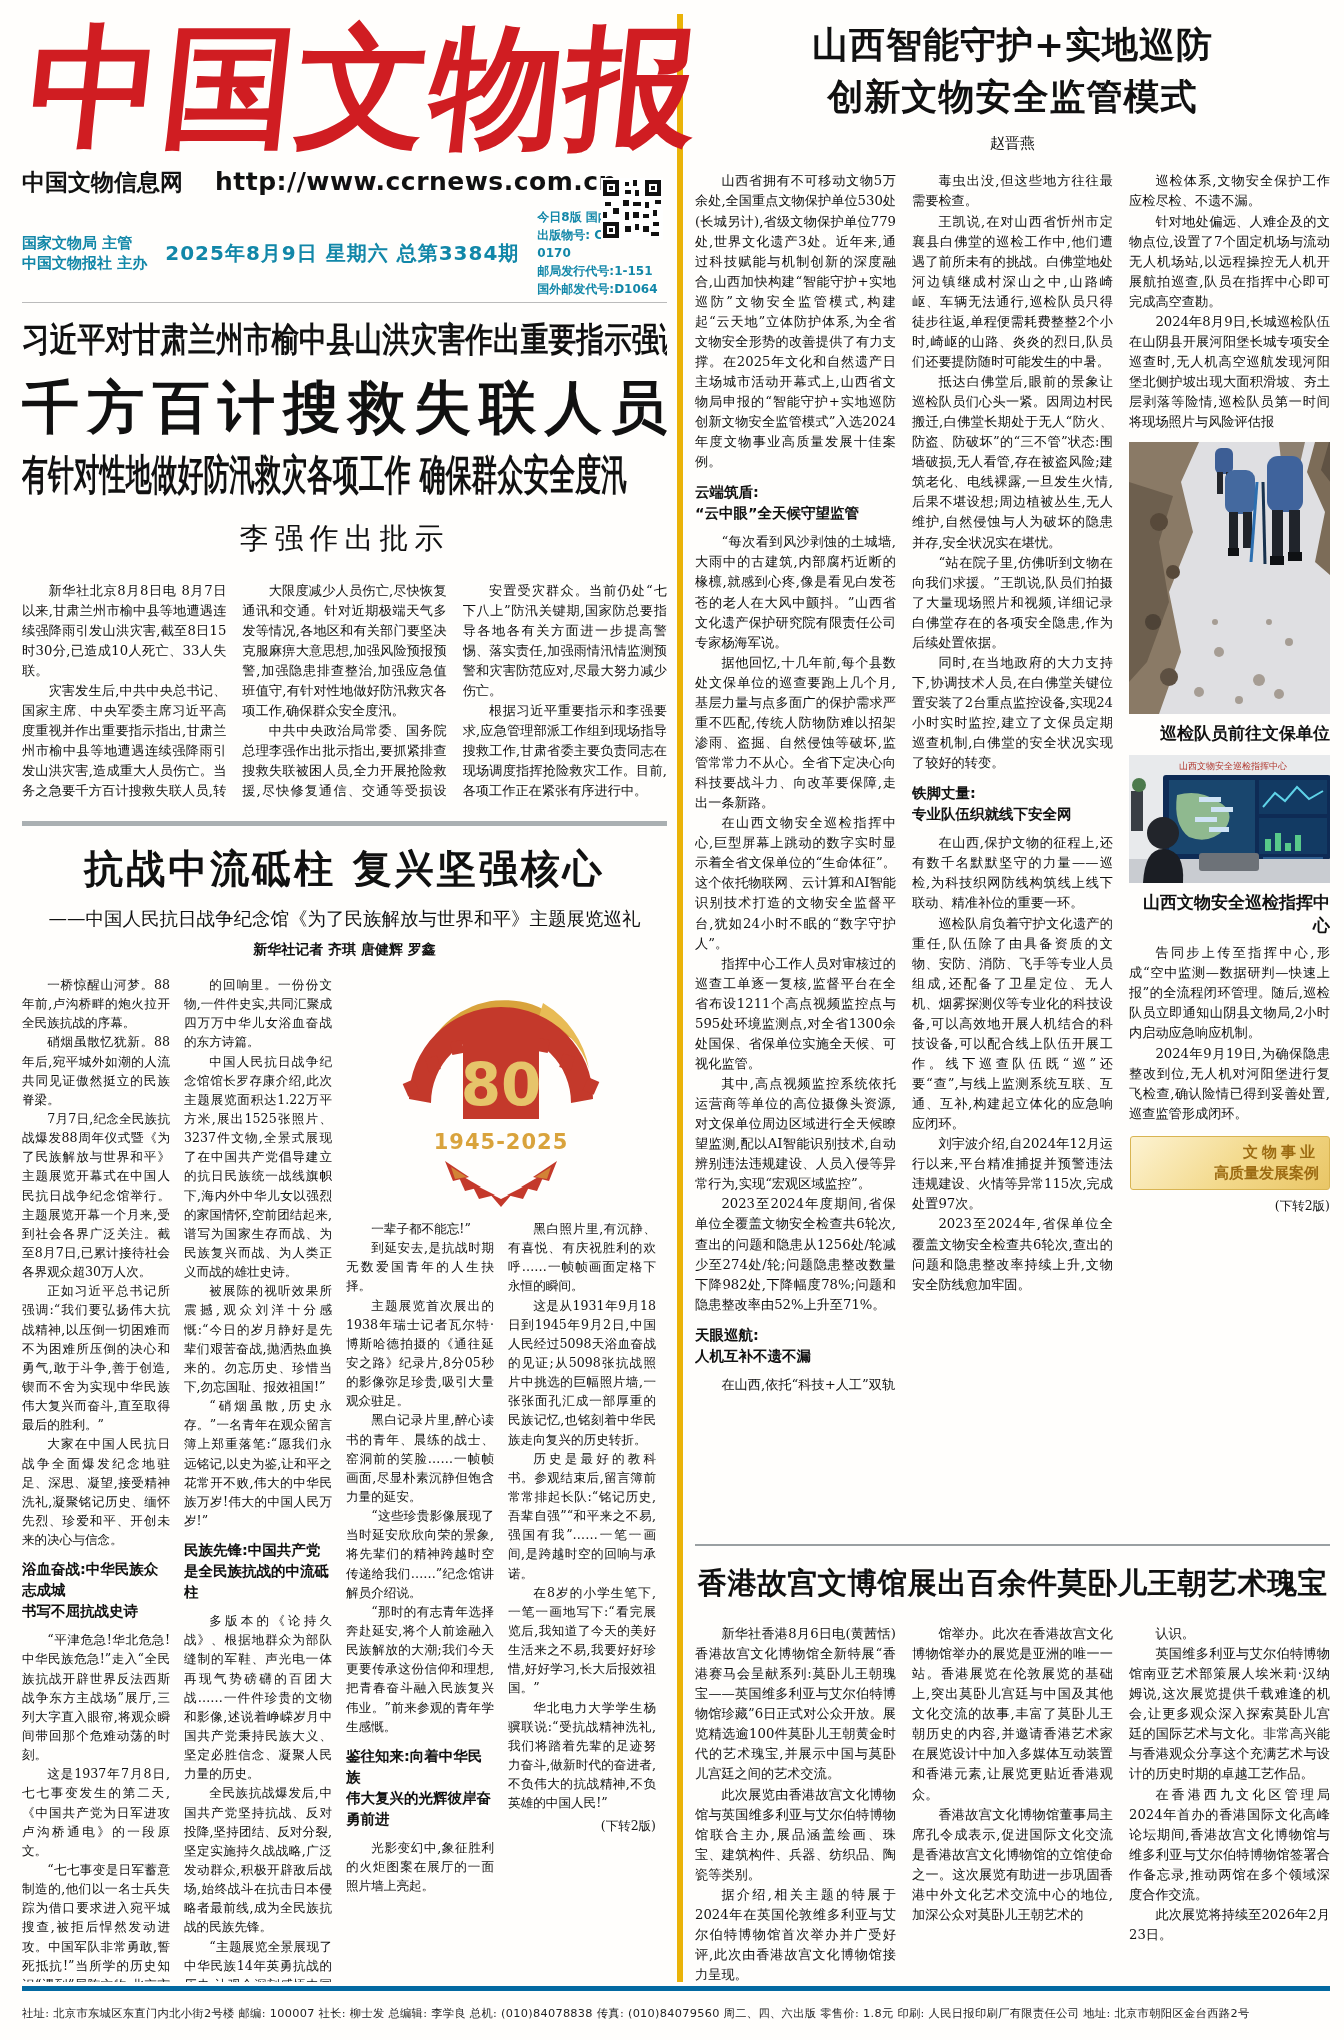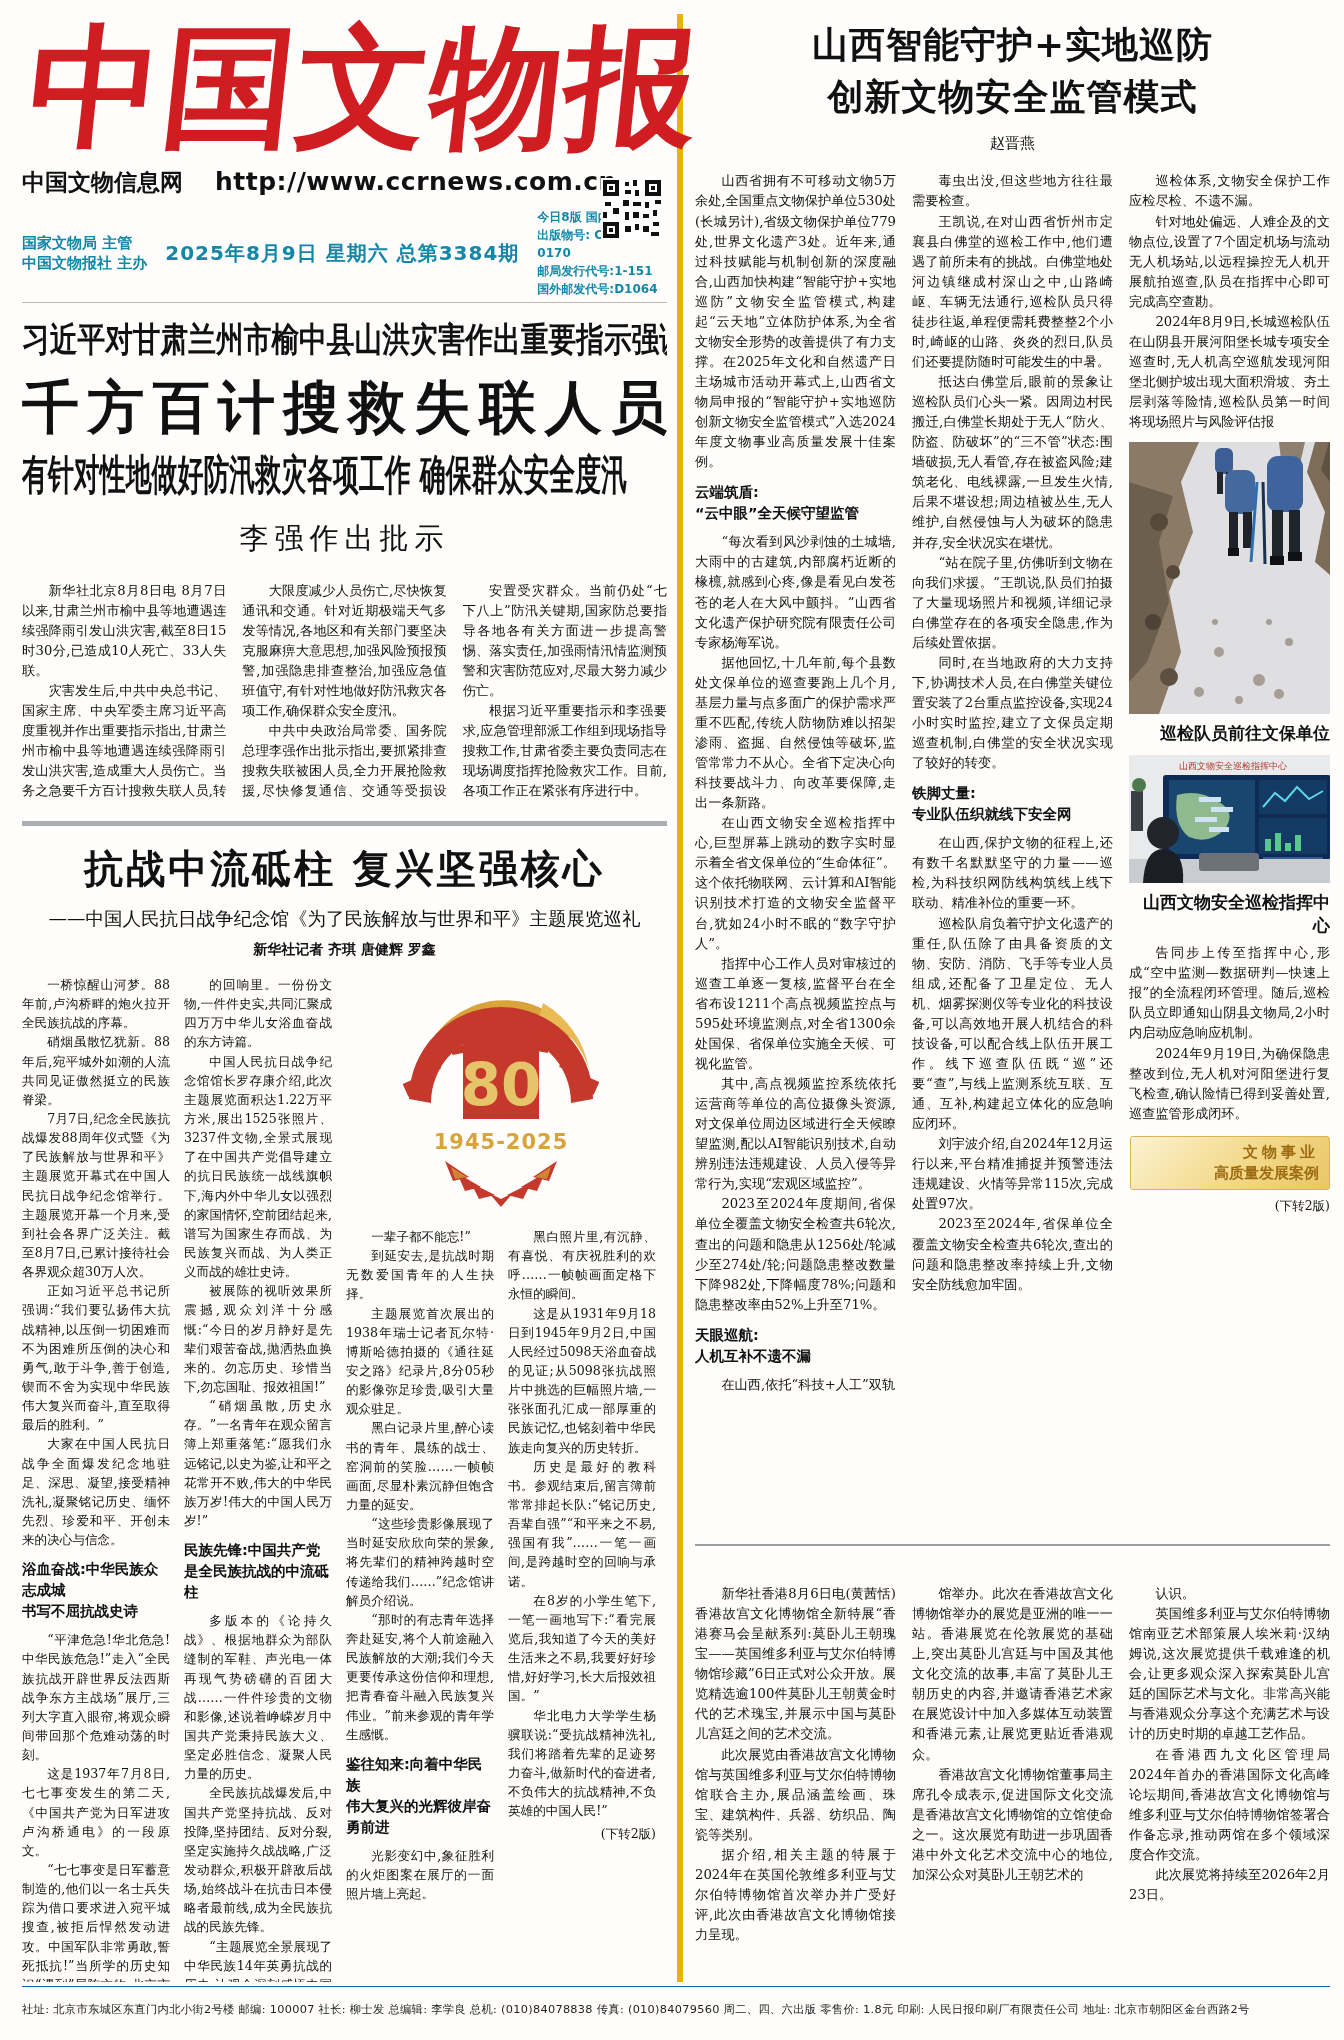--- a/index.html
+++ b/index.html
@@ -40,21 +40,21 @@
   
   .kz{flex:1;padding-top:16px;overflow:hidden;display:flex;flex-direction:column;}
   .kz-title{text-align:center;font-weight:bold;font-size:39px;letter-spacing:3px;}
   .kz-sub{text-align:center;font-size:18.5px;margin-top:10px;}
   .kz-by{text-align:center;font-size:14px;font-weight:bold;margin-top:10px;font-family:"DejaVu Sans","Liberation Sans",sans-serif;}
   .kz-body{display:flex;gap:14px;margin-top:16px;flex:1;overflow:hidden;}
   .kz-col{width:148px;flex:none;overflow:hidden;}
   .kz-col p{font-size:12.6px;}
   .kz-right{width:310px;flex:none;display:flex;flex-direction:column;}
   .kz-logo{height:238px;flex:none;display:flex;align-items:flex-end;justify-content:center;}
-  .kz-right-cols{display:flex;gap:14px;flex:1;overflow:hidden;margin-top:14px;}
+  .kz-right-cols{display:flex;gap:14px;flex:1;overflow:hidden;margin-top:6px;}
   .kz-note{text-align:right;font-size:12.5px;margin-top:6px;}
 
   
   .sx{height:1524px;flex:none;overflow:hidden;display:flex;flex-direction:column;padding-top:4px;box-sizing:border-box;}
   .sx-title{text-align:center;font-weight:bold;font-size:36px;line-height:1.45;letter-spacing:1px;}
   .sx-author{text-align:center;font-size:15px;margin:12px 0 2px 0;}
   .sx-body{display:flex;gap:16px;margin-top:16px;flex:1;overflow:hidden;}
   .sx-col{flex:1;overflow:hidden;}
   .figure{margin:10px 0 6px 0;}
   .figure .cap{font-size:17px;font-weight:bold;text-align:right;margin-top:4px;text-indent:0;}
@@ -64,21 +64,21 @@
   .badge .line2{font-size:15px;margin-top:2px;}
   .sx-note{text-align:right;font-size:12.5px;margin-top:4px;}
 
   
   .hk{border-top:2px solid #9aa0a2;margin-top:6px;padding-top:18px;flex:1;overflow:hidden;display:flex;flex-direction:column;}
   .hk-title{text-align:center;font-weight:bold;font-size:29.5px;letter-spacing:.5px;}
   .hk-body{display:flex;gap:16px;margin-top:20px;flex:1;overflow:hidden;}
   .hk-col{flex:1;overflow:hidden;}
 
   
-  .footer{height:44px;border-top:1px solid #0369a1;margin-top:4px;display:flex;align-items:center;}
+  .footer{height:44px;border-top:5px solid #0369a1;margin-top:4px;display:flex;align-items:center;}
   .footer div{font-size:11.3px;color:#222;letter-spacing:.3px;font-family:"DejaVu Sans","Liberation Sans",sans-serif;}
 </style>
 </head>
 <body>
 
 <div class="page">
   <div class="zones">
 
     <div class="zone-left">
 
@@ -393,20 +393,21 @@
               <div class="line1">文物事业</div>
               <div class="line2">高质量发展案例</div>
             </div>
 
             <div class="sx-note">(下转2版)</div>
           </div>
         </div>
       </div>
 
       <div class="hk">
+        <div class="hk-title">香港故宫文博馆展出百余件莫卧儿王朝艺术瑰宝</div>
         <div class="hk-body bodytext">
           <div class="hk-col">
               <p>新华社香港8月6日电(黄茜恬)香港故宫文化博物馆全新特展“香港赛马会呈献系列:莫卧儿王朝瑰宝——英国维多利亚与艾尔伯特博物馆珍藏”6日正式对公众开放。展览精选逾100件莫卧儿王朝黄金时代的艺术瑰宝,并展示中国与莫卧儿宫廷之间的艺术交流。</p>
               <p>此次展览由香港故宫文化博物馆与英国维多利亚与艾尔伯特博物馆联合主办,展品涵盖绘画、珠宝、建筑构件、兵器、纺织品、陶瓷等类别。</p>
               <p>据介绍,相关主题的特展于2024年在英国伦敦维多利亚与艾尔伯特博物馆首次举办并广受好评,此次由香港故宫文化博物馆接力呈现。</p>
             </div>
           <div class="hk-col">
               <p>馆举办。此次在香港故宫文化博物馆举办的展览是亚洲的唯一一站。香港展览在伦敦展览的基础上,突出莫卧儿宫廷与中国及其他文化交流的故事,丰富了莫卧儿王朝历史的内容,并邀请香港艺术家在展览设计中加入多媒体互动装置和香港元素,让展览更贴近香港观众。</p>
               <p>香港故宫文化博物馆董事局主席孔令成表示,促进国际文化交流是香港故宫文化博物馆的立馆使命之一。这次展览有助进一步巩固香港中外文化艺术交流中心的地位,加深公众对莫卧儿王朝艺术的</p>
             </div>

